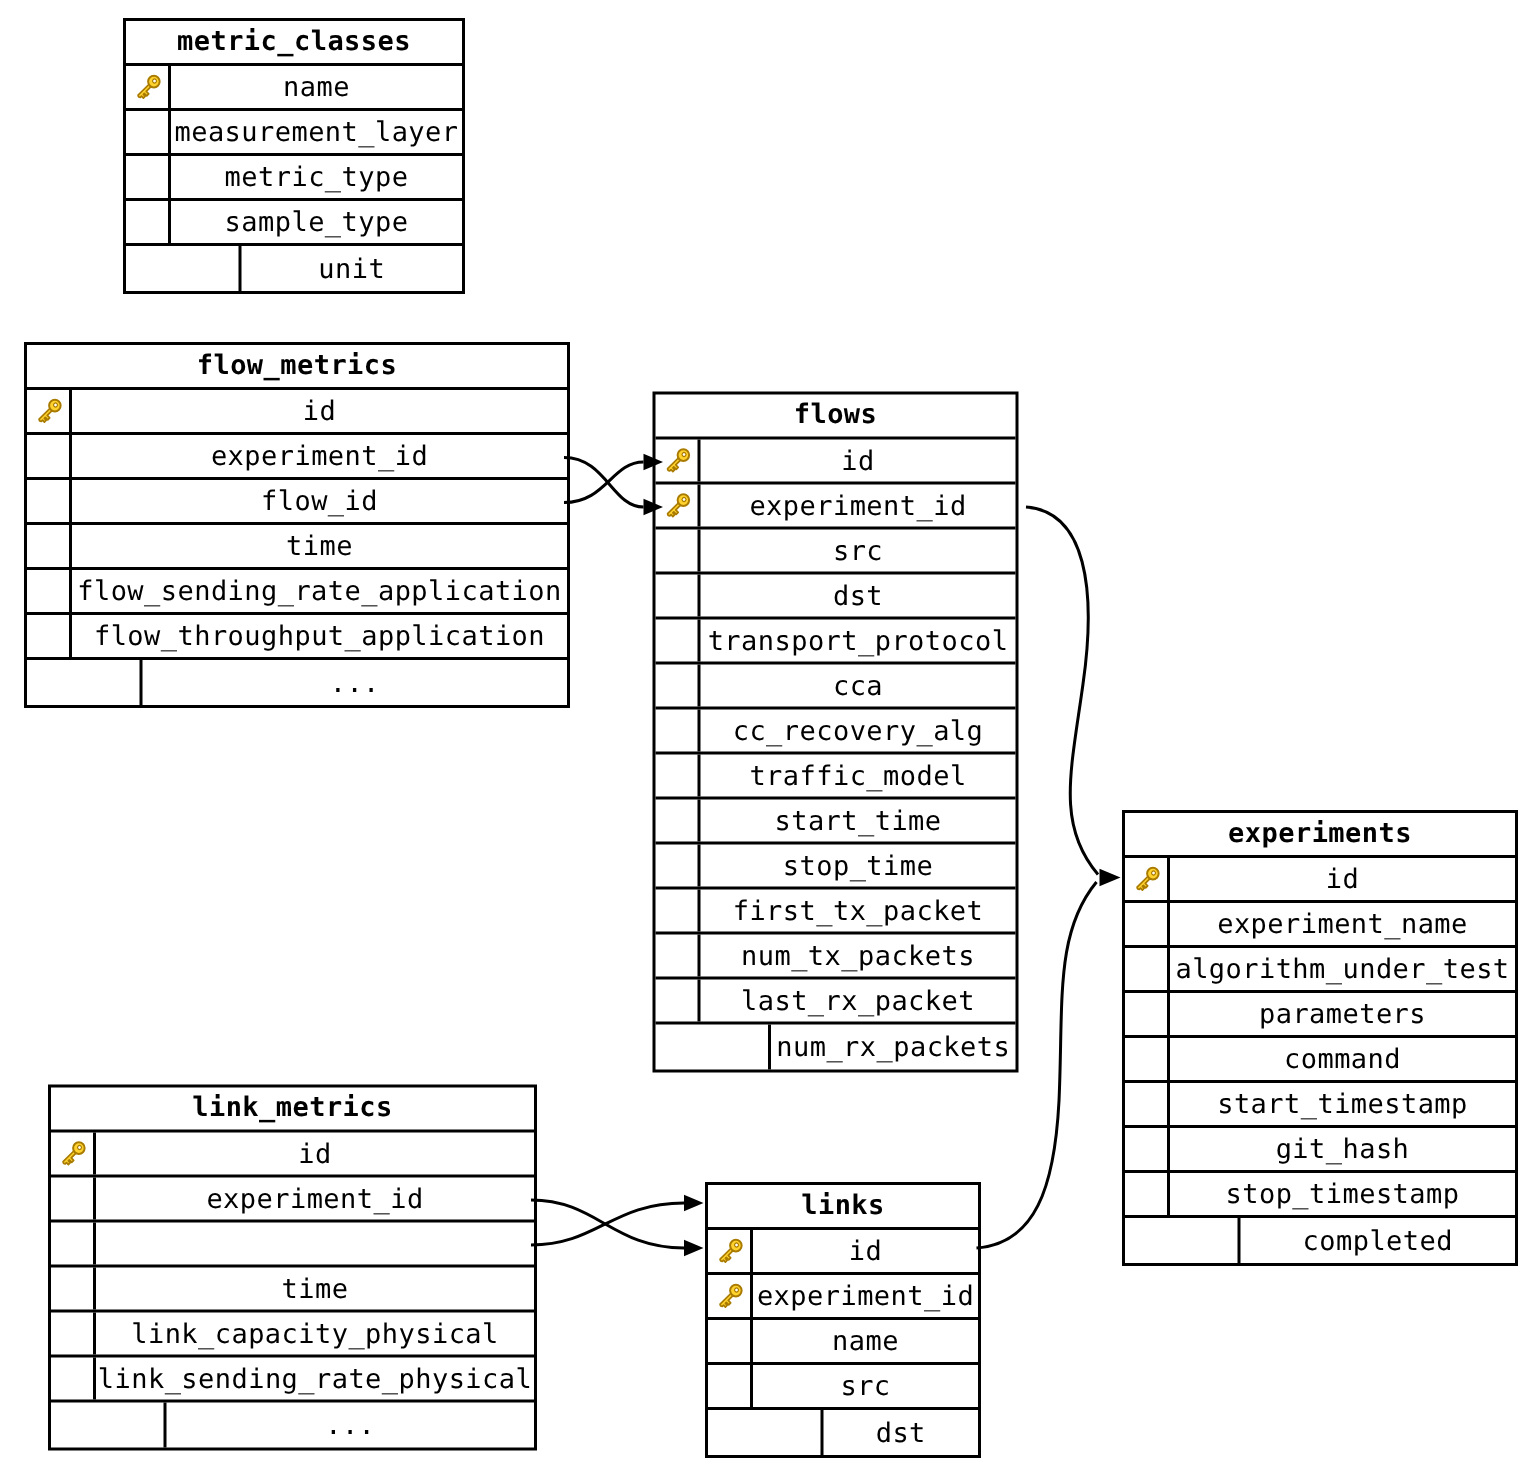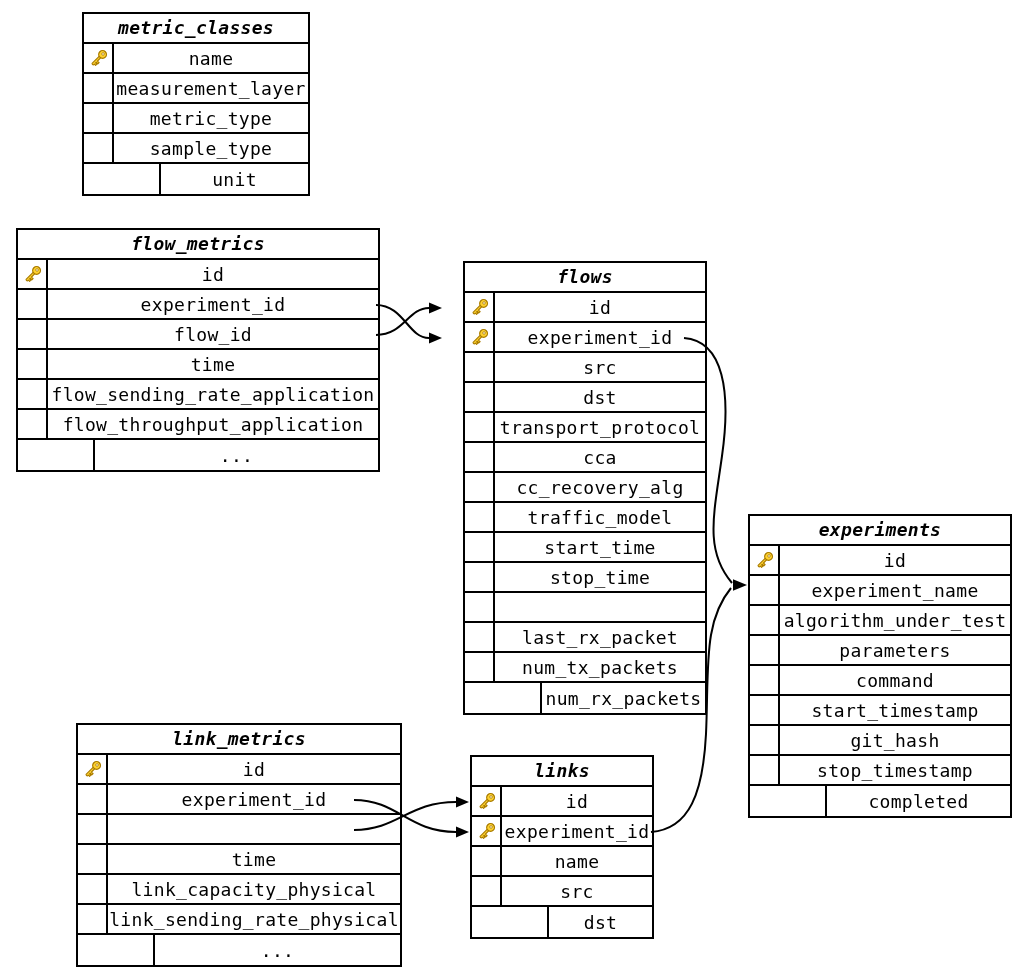--- a/index.html
+++ b/index.html
@@ -1,30 +1,30 @@
 <!DOCTYPE html>
 <html><head>
 <meta charset="utf-8">
 <style>
   html,body{margin:0;padding:0;background:#ffffff;}
   #canvas{position:relative;width:1023px;height:980px;background:#ffffff;
           font-family:"DejaVu Sans Mono",monospace;color:#000;overflow:hidden;}
   .tbl{position:absolute;border:2px solid #000;background:#fff;font-size:18px;letter-spacing:0.3px;}
-  .tbl .hd{height:28px;line-height:28px;text-align:center;font-weight:bold;border-bottom:2px solid #000;white-space:nowrap;font-style:italic;}
+  .tbl .hd{height:28px;line-height:28px;text-align:center;font-weight:bold;border-bottom:2px solid #000;white-space:nowrap;}
   .row{display:flex;height:30px;border-bottom:2px solid #000;box-sizing:border-box;}
   .row:last-child{border-bottom:none;padding-left:47px;}
   .kc{width:28px;flex:none;border-right:2px solid #000;display:flex;align-items:center;justify-content:center;}
   .fc{flex:1;display:flex;align-items:center;justify-content:center;white-space:nowrap;overflow:hidden;border-radius:12px;}
   .keyicon{width:21px;height:21px;}
   #t-metric-classes{left:82px;top:12px;width:224px;}
   #t-flow-metrics{left:16px;top:228px;width:360px;}
-  #t-flows{left:463px;top:261px;width:240px;}
-  #t-experiments{left:748px;top:514px;width:260px;}
-  #t-link-metrics{left:32px;top:723px;width:322px;margin-left:44px;}
-  #t-links{left:470px;top:755px;width:180px;}
+  #t-flows{left:435px;top:261px;width:240px;}
+  #t-experiments{left:748px;top:540px;width:260px;}
+  #t-link-metrics{left:32px;top:723px;width:322px;}
+  #t-links{left:470px;top:788px;width:180px;}
   svg.overlay{position:absolute;left:0;top:0;pointer-events:none;}
   svg.overlay path{fill:none;stroke:#000;stroke-width:2px;}
   svg.overlay polygon{fill:#000;stroke:none;}
 </style>
 </head>
 <body>
 
 <div id="canvas">
 
   <svg width="0" height="0" style="position:absolute" aria-hidden="true">
@@ -148,28 +148,29 @@
     <div class="row">
         <div class="kc"></div>
         <div class="fc">start_time</div>
       </div>
     <div class="row">
         <div class="kc"></div>
         <div class="fc">stop_time</div>
       </div>
     <div class="row">
         <div class="kc"></div>
+        <div class="fc">first_tx_packet</div>
+      </div>
+    <div class="row">
+        <div class="kc"></div>
+        <div class="fc">num_tx_packets</div>
       </div>
     <div class="row">
         <div class="kc"></div>
         <div class="fc">last_rx_packet</div>
-      </div>
-    <div class="row">
-        <div class="kc"></div>
-        <div class="fc">num_tx_packets</div>
       </div>
     <div class="row">
         <div class="kc"></div>
         <div class="fc">num_rx_packets</div>
       </div>
   </div>
 
   <div class="tbl" id="t-experiments">
     <div class="hd">experiments</div>
     <div class="row">

